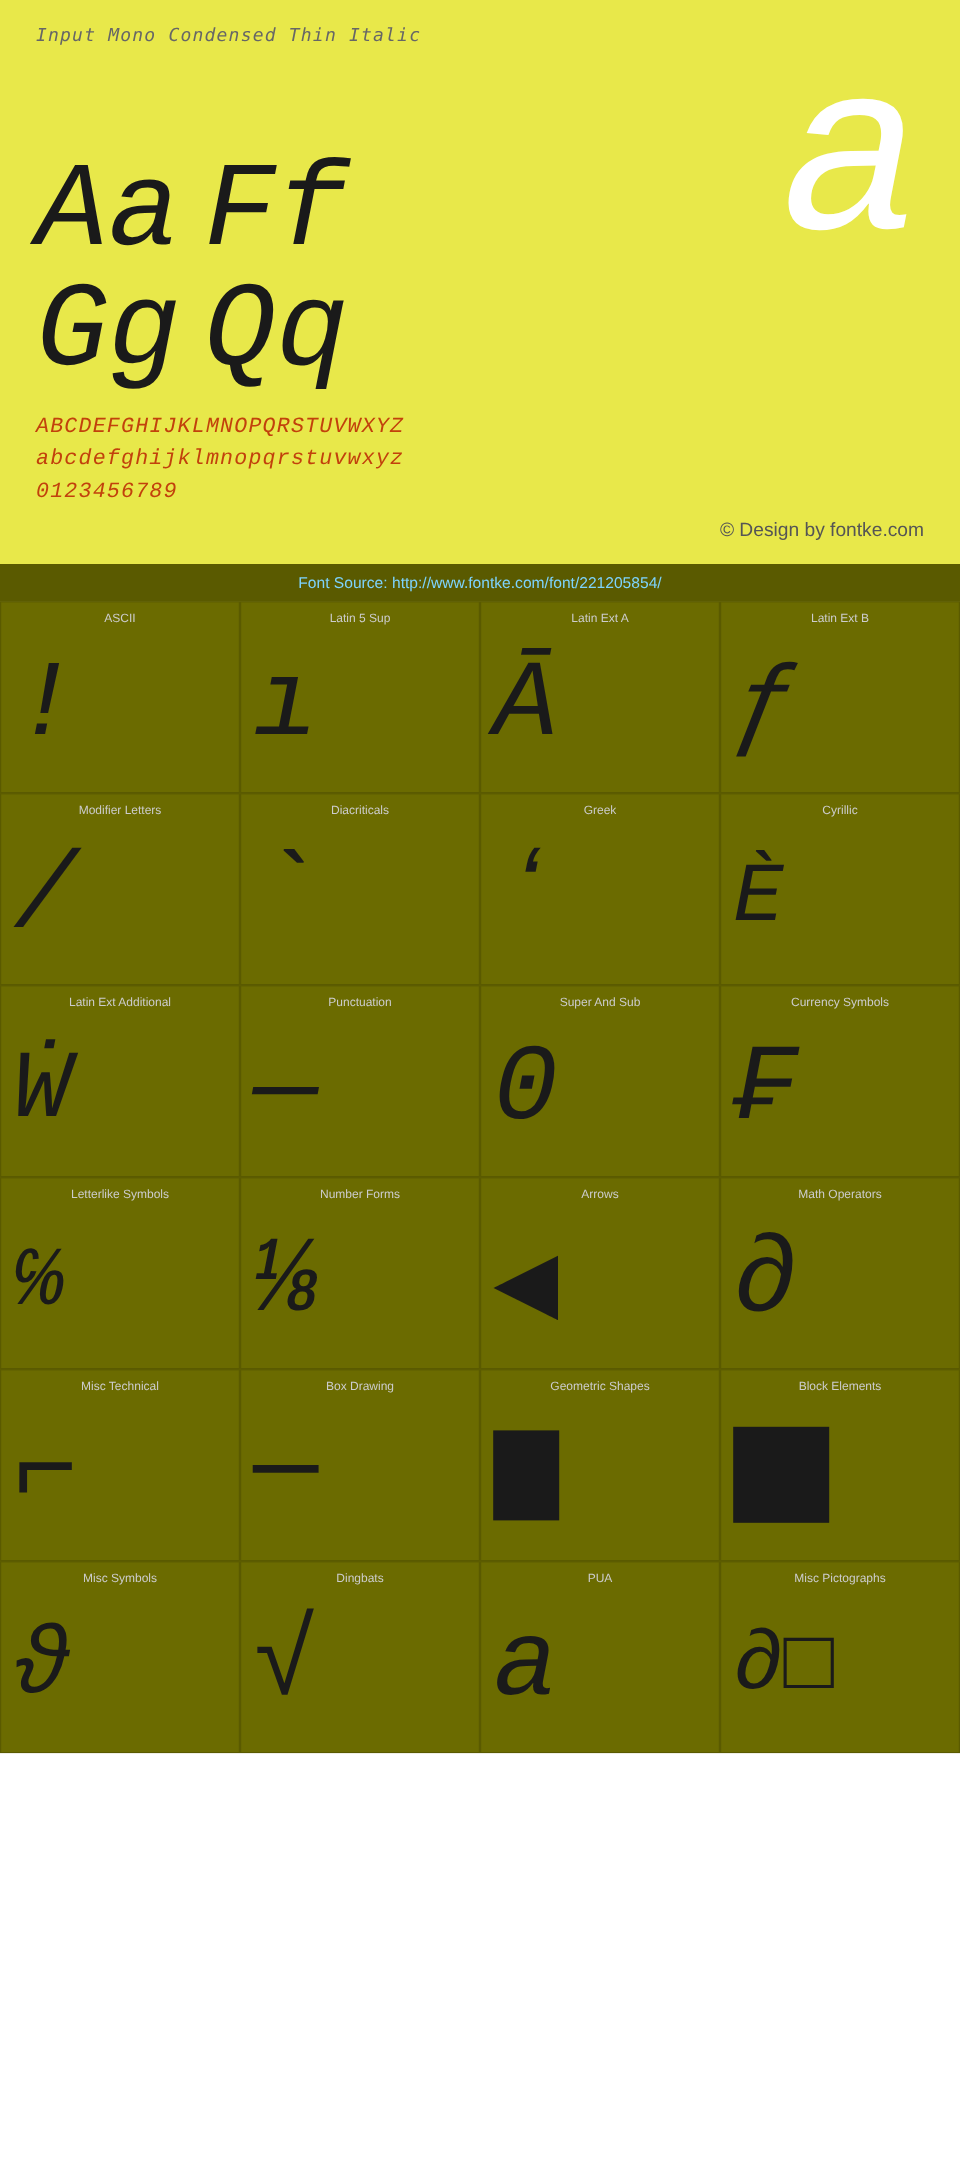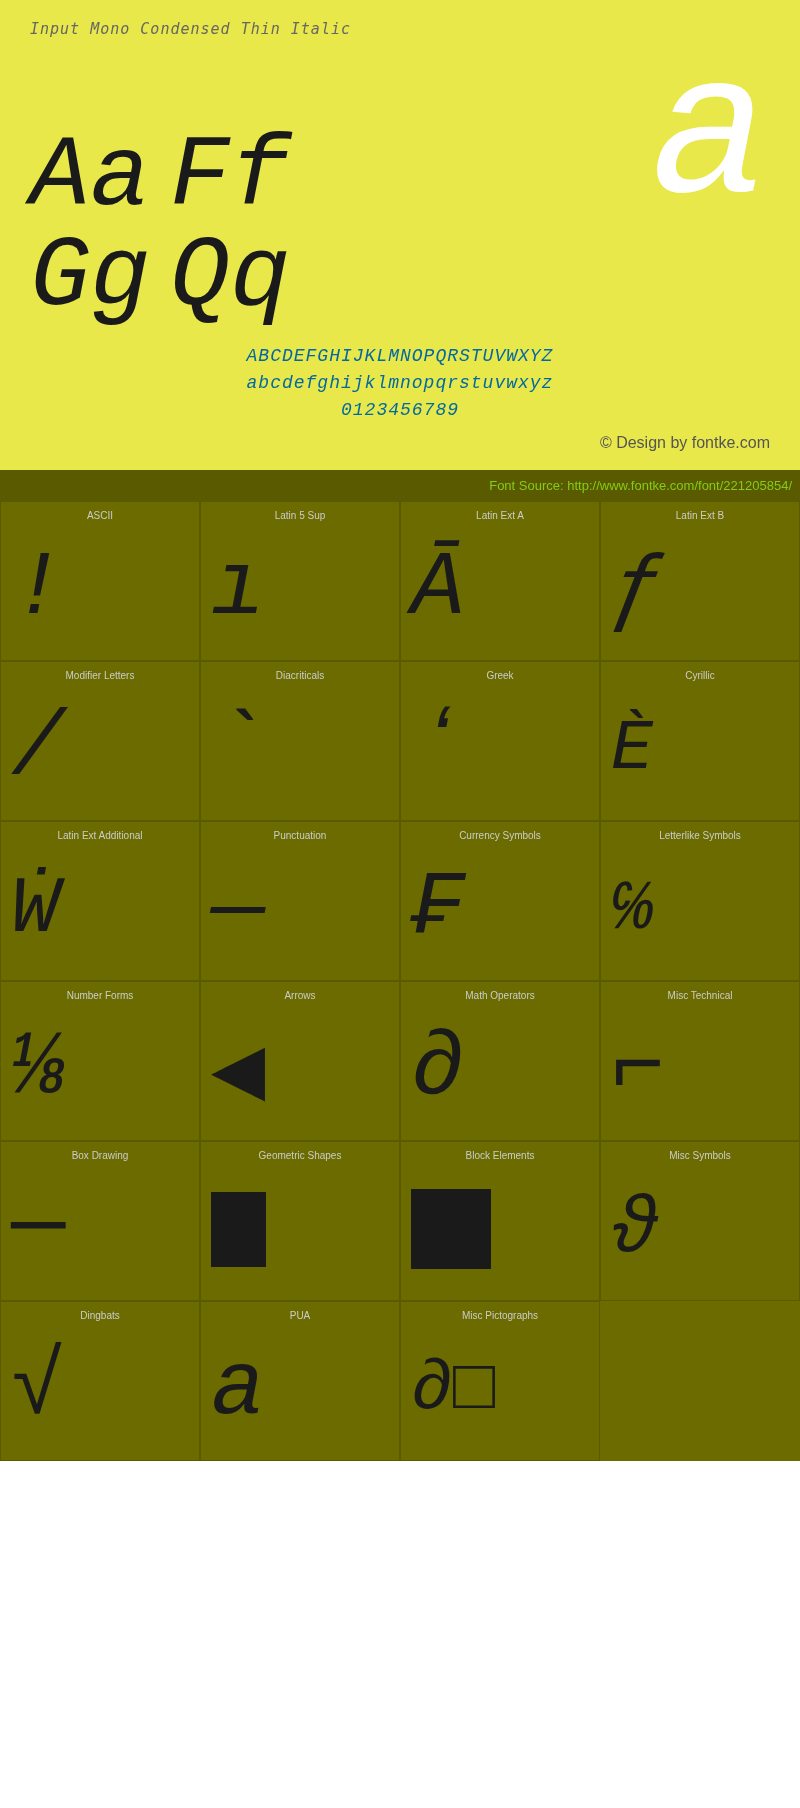--- a/index.html
+++ b/index.html
@@ -48,39 +48,38 @@
       display: flex;
       align-items: flex-end;
     }
 
     .alphabet-section {
       margin-top: 15px;
       font-family: 'Courier New', monospace;
       font-style: italic;
       font-size: 18px;
       font-weight: 400;
-      color: #0369a1;
+      color: #c2410c;
       line-height: 1.5;
       letter-spacing: 1px;
-      text-align: center;
     }
 
     .copyright {
       text-align: right;
       font-size: 16px;
       color: #555;
       margin-top: 10px;
       padding-bottom: 8px;
       font-family: sans-serif;
     }
 
     .font-source {
       background-color: #5a5a00;
-      color: #84cc16;
-      text-align: right;
+      color: #7dd3fc;
+      text-align: center;
       font-size: 13px;
       padding: 8px;
       font-family: sans-serif;
     }
 
     .glyphs-section {
       background-color: #6b6b00;
     }
 
     .glyph-grid {
@@ -201,20 +200,24 @@
 
     <div class="glyph-cell">
       <div class="glyph-label">Latin Ext Additional</div>
       <div class="glyph-char size-xl dark" style="font-size:80px;">Ẇ</div>
     </div>
     <div class="glyph-cell">
       <div class="glyph-label">Punctuation</div>
       <div class="glyph-char size-xl dark">—</div>
     </div>
     <div class="glyph-cell">
+      <div class="glyph-label">Super And Sub</div>
+      <div class="glyph-char size-xl dark">0</div>
+    </div>
+    <div class="glyph-cell">
       <div class="glyph-label">Currency Symbols</div>
       <div class="glyph-char size-xl dark">₣</div>
     </div>
 
     <div class="glyph-cell">
       <div class="glyph-label">Letterlike Symbols</div>
       <div class="glyph-char size-xl dark" style="font-size:70px;">℅</div>
     </div>
     <div class="glyph-cell">
       <div class="glyph-label">Number Forms</div>

